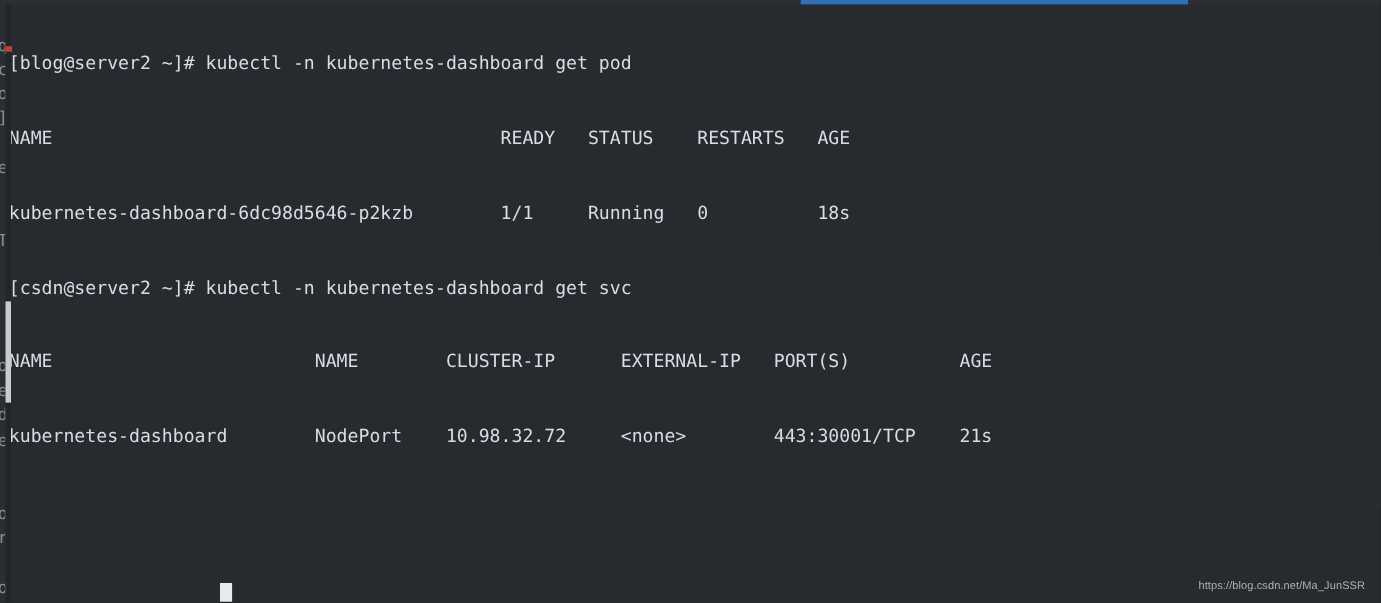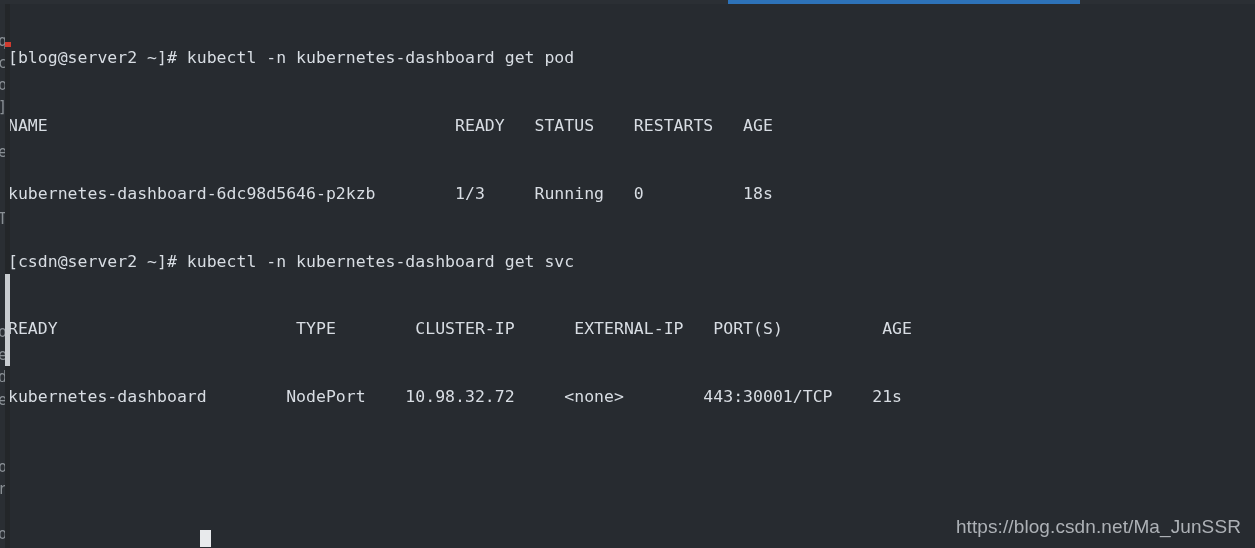--- a/index.html
+++ b/index.html
@@ -120,21 +120,21 @@
     background: #e8eaec;
     z-index: 7;
   }
 
   
   #watermark {
     position: absolute;
     right: 14px;
     bottom: 10px;
     color: #b9bdc2;
-    font-size: 19px;
+    font-size: 10px;
     font-family: "Liberation Sans", sans-serif;
     letter-spacing: .1px;
     z-index: 8;
     opacity: .92;
   }
 </style>
 </head>
 <body>
 
 <div id="terminal-window">
@@ -159,23 +159,23 @@
   </div>
 
   <div id="scrollbar-track">
     <div id="scrollbar-mark"></div>
   </div>
   <div id="scrollbar-thumb"></div>
 
   <div id="terminal-output">
     <div class="term-line">[blog@server2 ~]# kubectl -n kubernetes-dashboard get pod</div>
     <div class="term-line">NAME                                         READY   STATUS    RESTARTS   AGE</div>
-    <div class="term-line">kubernetes-dashboard-6dc98d5646-p2kzb        1/3     Running   0          18s</div>
+    <div class="term-line">kubernetes-dashboard-6dc98d5646-p2kzb        1/1     Running   0          18s</div>
     <div class="term-line">[csdn@server2 ~]# kubectl -n kubernetes-dashboard get svc</div>
-    <div class="term-line">READY                        TYPE        CLUSTER-IP      EXTERNAL-IP   PORT(S)          AGE</div>
+    <div class="term-line">NAME                        NAME        CLUSTER-IP      EXTERNAL-IP   PORT(S)          AGE</div>
     <div class="term-line">kubernetes-dashboard        NodePort    10.98.32.72     &lt;none&gt;        443:30001/TCP    21s</div>
     
     
     
     
     
     
     
     
     

